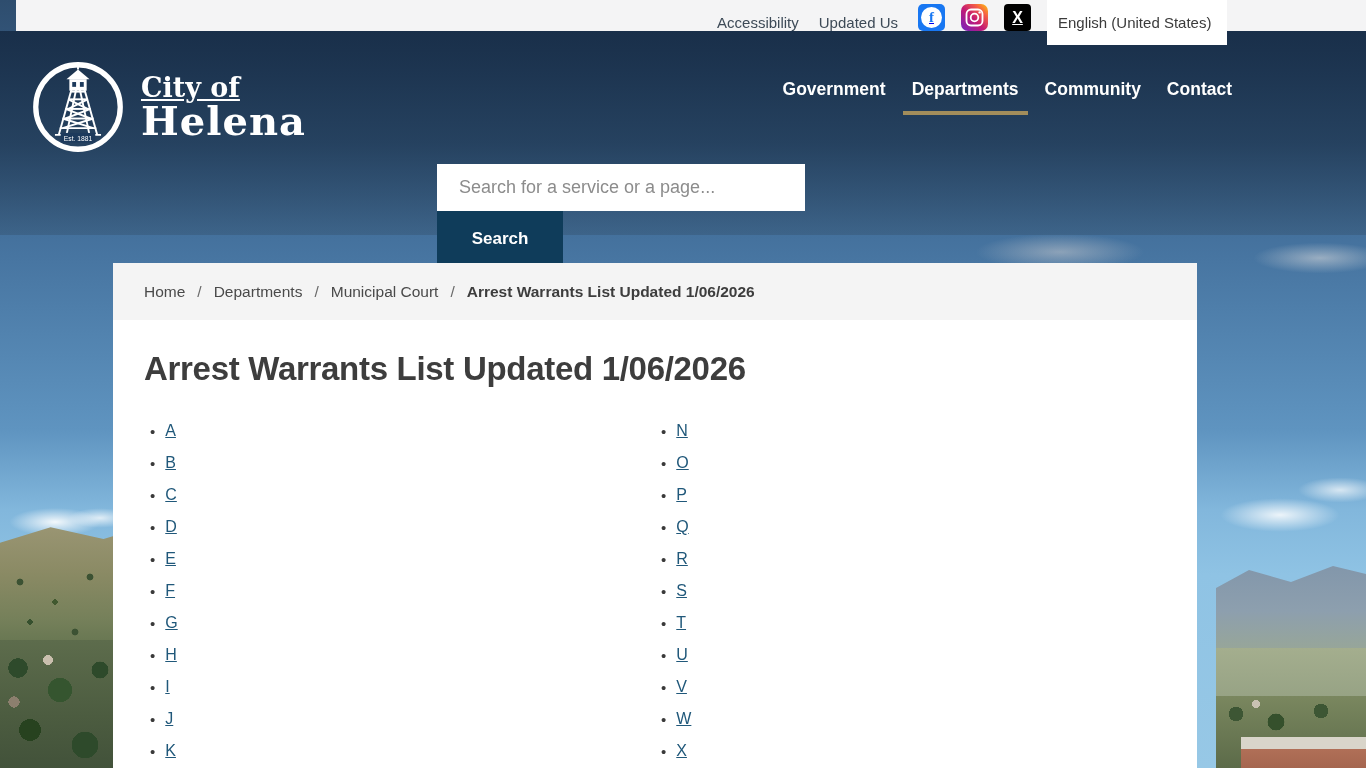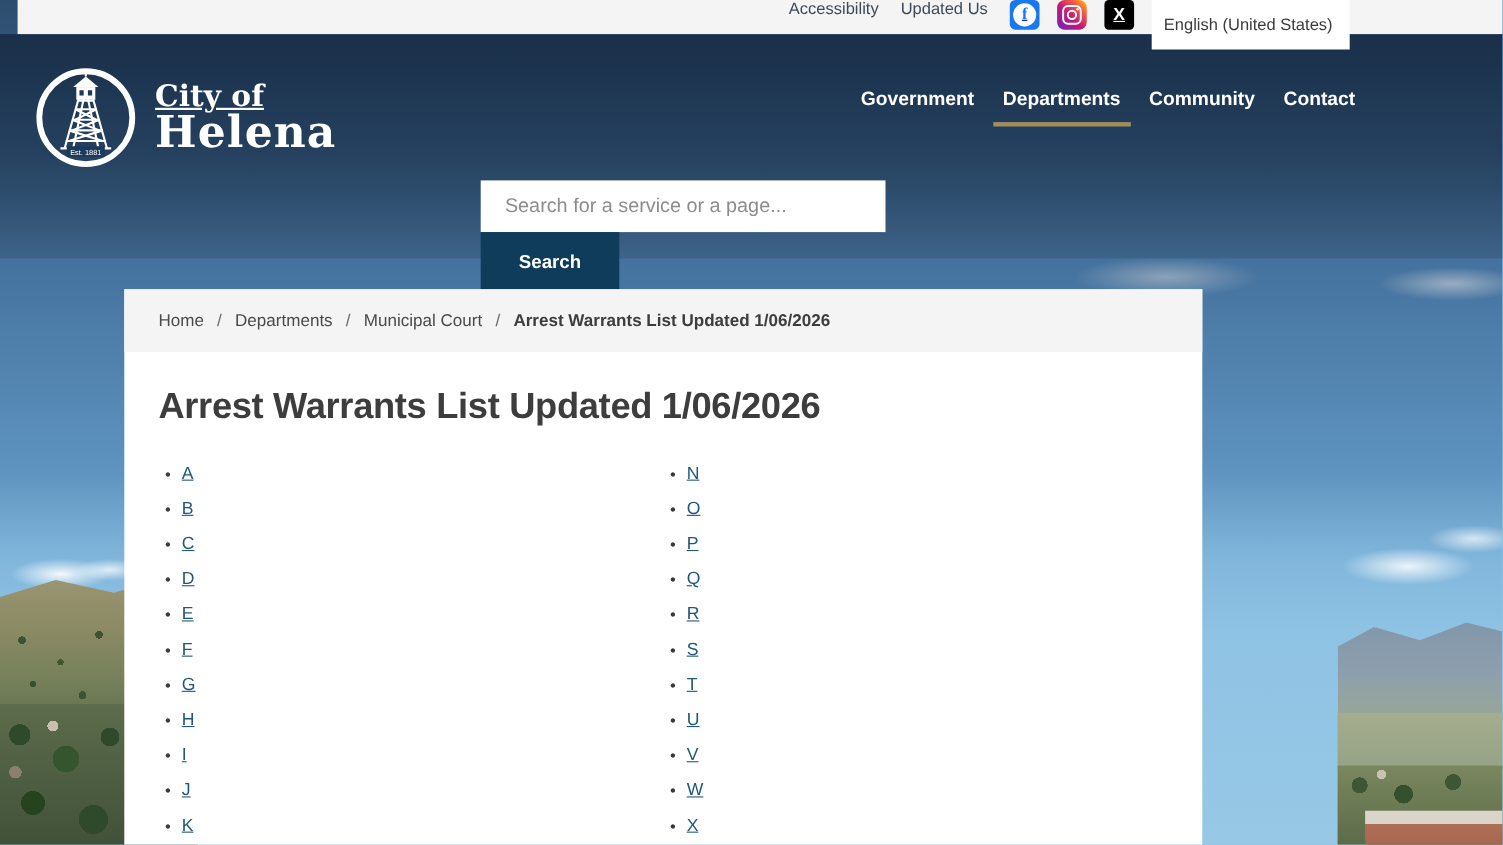--- a/index.html
+++ b/index.html
@@ -72,21 +72,21 @@
       linear-gradient(180deg,#7a875f 0%,#5c6b49 100%);
   }
   .building-right{
     position:absolute;right:0;top:737px;width:125px;height:31px;z-index:0;
     background:linear-gradient(180deg,#d9d5ca 0%,#d9d5ca 38%,#b06f57 39%,#a5664f 100%);
   }
   
   .topbar{
     position:absolute;top:0;left:16px;right:0;height:31px;z-index:3;
     background:var(--topbar-bg);
-    display:flex;align-items:flex-start;justify-content:flex-end;
+    display:flex;align-items:flex-end;justify-content:flex-end;
     font-size:15px;color:#3d4a57;
   }
   .topbar a.txt{color:#3d4a57;text-decoration:none;margin-right:20px;}
   .social{width:27px;height:27px;margin-right:16px;display:flex;align-items:center;justify-content:center;flex:0 0 auto;}
   .fb{background:var(--fb);border-radius:5px;}
   .fb .fcirc{width:21px;height:21px;background:#fff;border-radius:50%;display:flex;align-items:center;justify-content:center;
        color:var(--fb);font-weight:bold;font-size:15px;font-family:"Liberation Serif",serif;}
   .ig{border-radius:7px;background:linear-gradient(45deg,#7024c4 0%,#c21975 45%,#f55e45 75%,#fdc80a 100%);}
   .xx{background:#000;border-radius:4px;color:#fff;font-weight:bold;font-size:16px;}
   .lang{
@@ -111,21 +111,21 @@
     width:368px;height:47px;border:none;outline:none;padding:0 14px 0 22px;
     font-size:18px;color:#333;font-family:"Liberation Sans",sans-serif;background:#fff;
   }
   .search input::placeholder{color:#8c8c8c;}
   .search button{
     width:126px;height:55px;border:none;background:var(--search-btn);color:#fff;
     font-size:17px;font-weight:bold;font-family:"Liberation Sans",sans-serif;cursor:pointer;
   }
   
   .card{
-    position:absolute;left:113px;top:263px;width:980px;height:505px;z-index:2;
+    position:absolute;left:113px;top:263px;width:1084px;height:505px;z-index:2;
     background:#fff;
   }
   .breadcrumb{
     height:57px;background:var(--crumb-bg);display:flex;align-items:center;
     padding:0 31px;font-size:15.5px;color:#4a4a4a;
   }
   .crumb{color:#4a4a4a;text-decoration:none;}
   .crumb.current{font-weight:bold;color:var(--title);}
   .sep{margin:0 12px;color:#6a6a6a;}
   h1{

